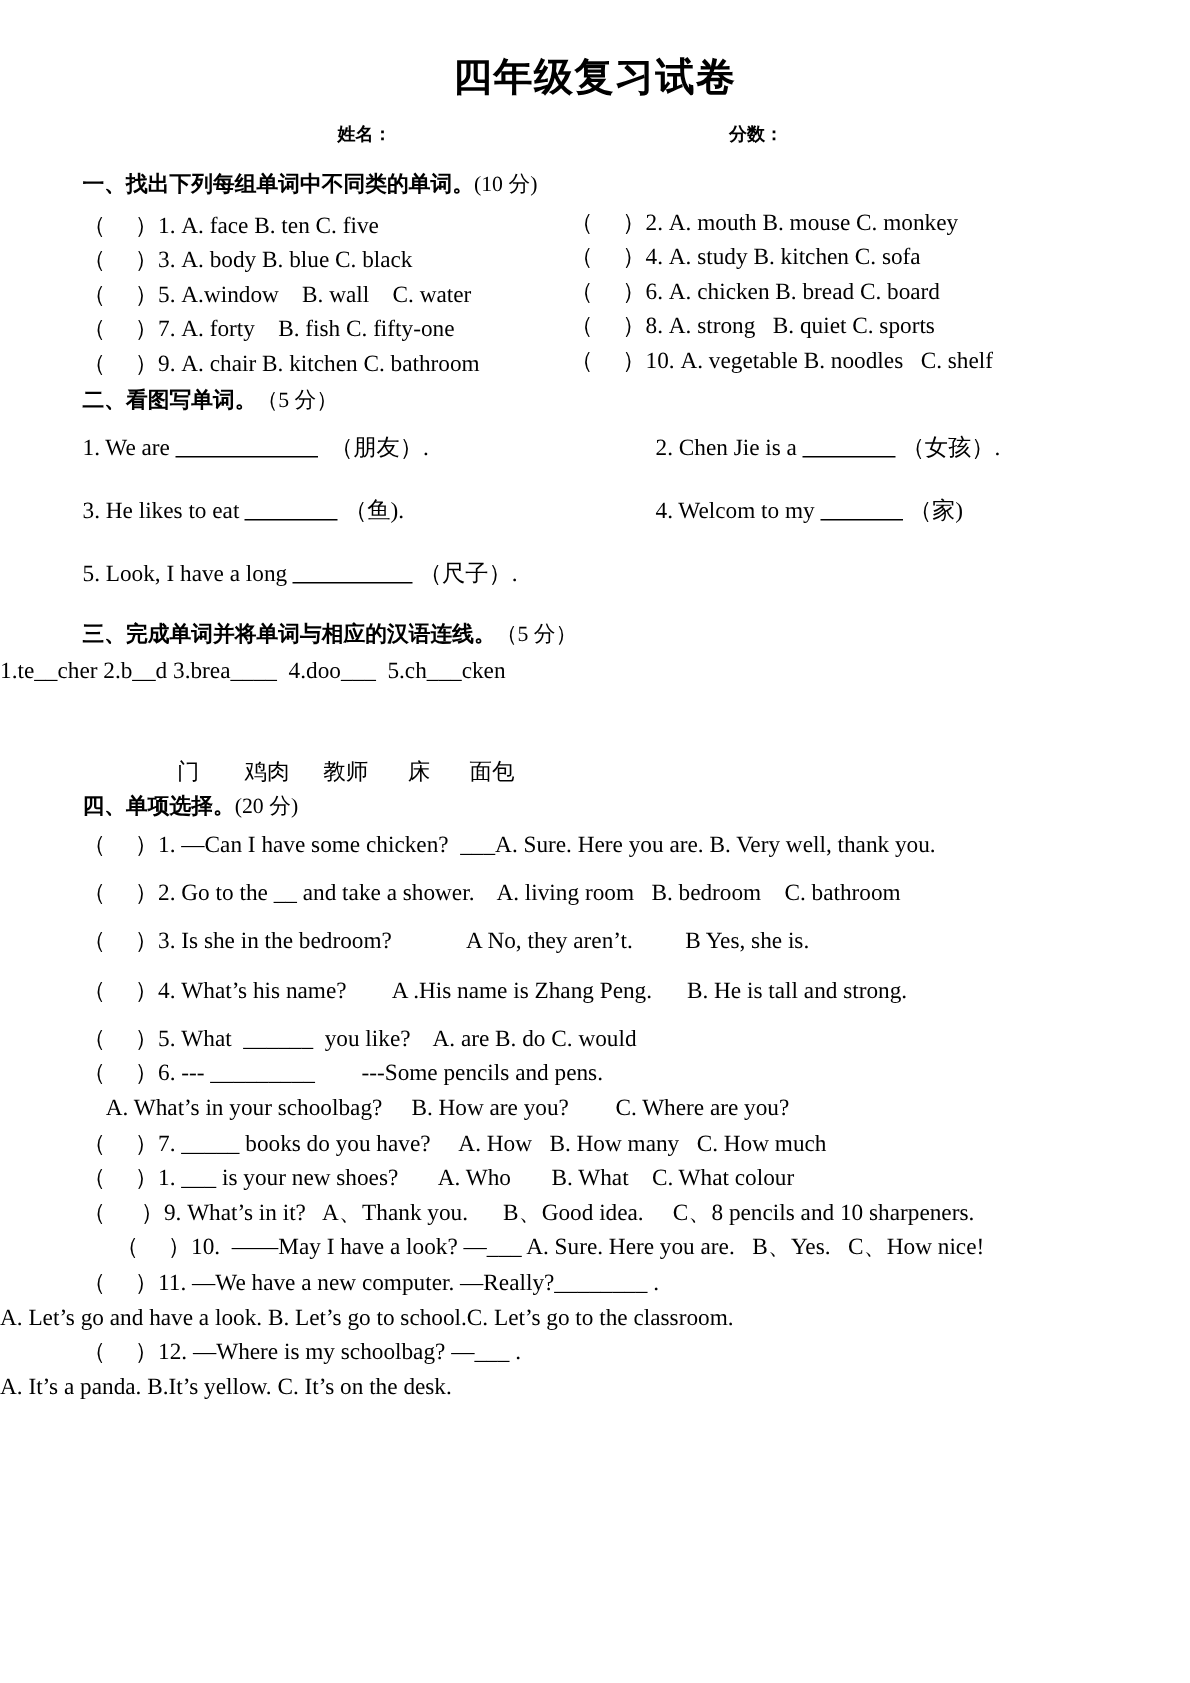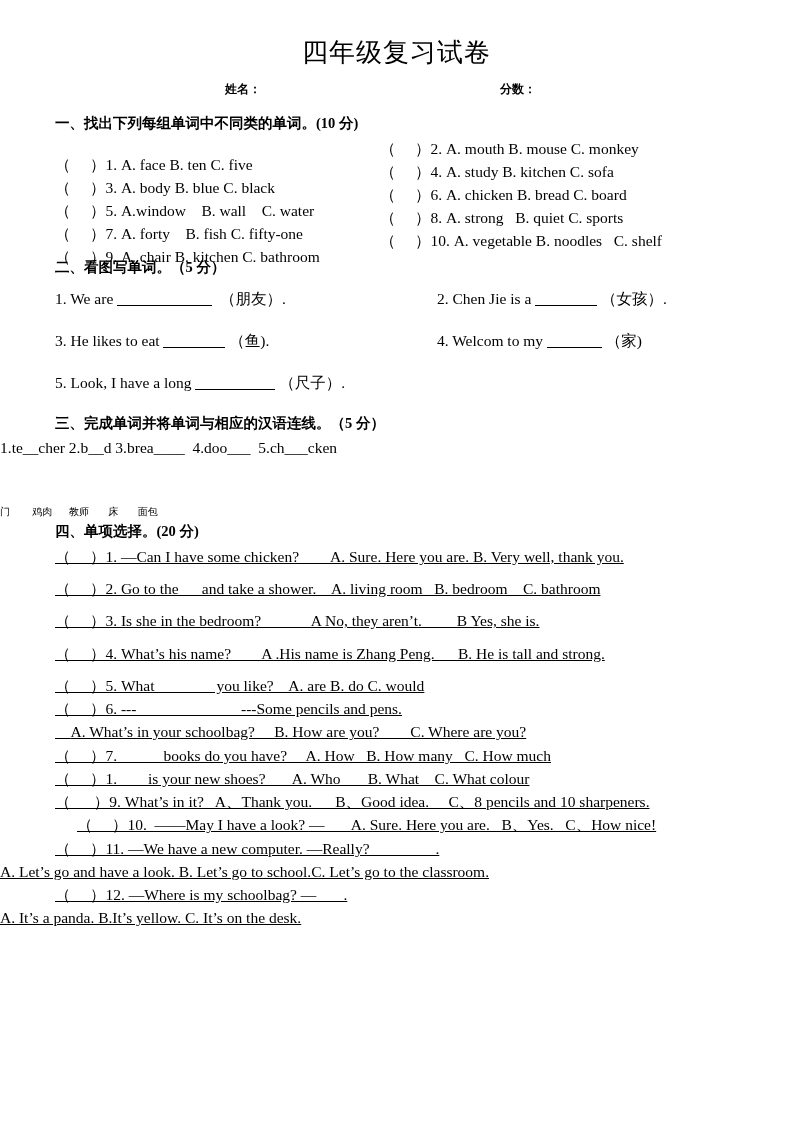--- a/index.html
+++ b/index.html
@@ -21,21 +21,21 @@
     height: 1122px;
     padding: 0;
     box-sizing: border-box;
   }
 
   
   .doc-title {
     text-align: center;
     font-family: "DejaVu Sans", sans-serif;
     font-size: 26px;
-    font-weight: 400;
+    font-weight: 700;
     letter-spacing: 1px;
     margin: 0;
     padding-top: 38px;
     line-height: 1.1;
   }
 
   
   .meta-row {
     position: relative;
     height: 30px;
@@ -44,56 +44,56 @@
     font-size: 12px;
     font-weight: bold;
   }
   .meta-name {
     position: absolute;
     left: 225px;
     top: 0;
   }
   .meta-score {
     position: absolute;
-    left: 500px;
+    left: 486px;
     top: 0;
   }
 
   
   .sec-head {
     font-family: "DejaVu Sans", sans-serif;
     font-size: 14.5px;
     font-weight: bold;
     margin: 0;
     padding: 2px 0 2px 55px;
     line-height: 1.45;
     white-space: nowrap;
   }
   .sec-head .pts {
     font-family: "Liberation Serif", serif;
-    font-weight: bold;
+    font-weight: normal;
     margin-top: 15px;
   }
 
   
   .s1 {
     padding-left: 55px;
     padding-top: 1px;
   }
   .s1-row {
     position: relative;
     height: 23px;
     font-size: 15.5px;
     line-height: 23px;
     white-space: pre;
   }
   .s1-left {
     position: absolute;
     left: 0;
-    top: 16px;
+    top: 2px;
   }
   .s1-right {
     position: absolute;
     left: 325px;
     top: 0;
   }
 
   
   .s2 {
     padding-left: 55px;
@@ -115,29 +115,30 @@
     vertical-align: -2px;
   }
 
   
   .s3-words {
     font-size: 15.5px;
     line-height: 1.5;
     white-space: pre;
   }
   .s3-cn {
+    padding-left: 118px;
     padding-top: 46px;
-    font-family: Liberation Sans, sans-serif;
-    font-size: 10px;
+    font-family: Liberation Serif, serif;
+    font-size: 15px;
     white-space: pre;
     line-height: 1.4;
   }
 
   
-  .s4 { padding-left: 55px; padding-top: 1px; text-decoration: underline; }
+  .s4 { padding-left: 55px; padding-top: 1px; }
   .q {
     font-size: 15.5px;
     line-height: 1.5;
     white-space: pre-wrap;
     margin: 0;
   }
   .q.spaced { margin-top: 9px; }
   .q.tight  { margin-top: 0px; }
   .q-sub {
     font-size: 15.5px;

